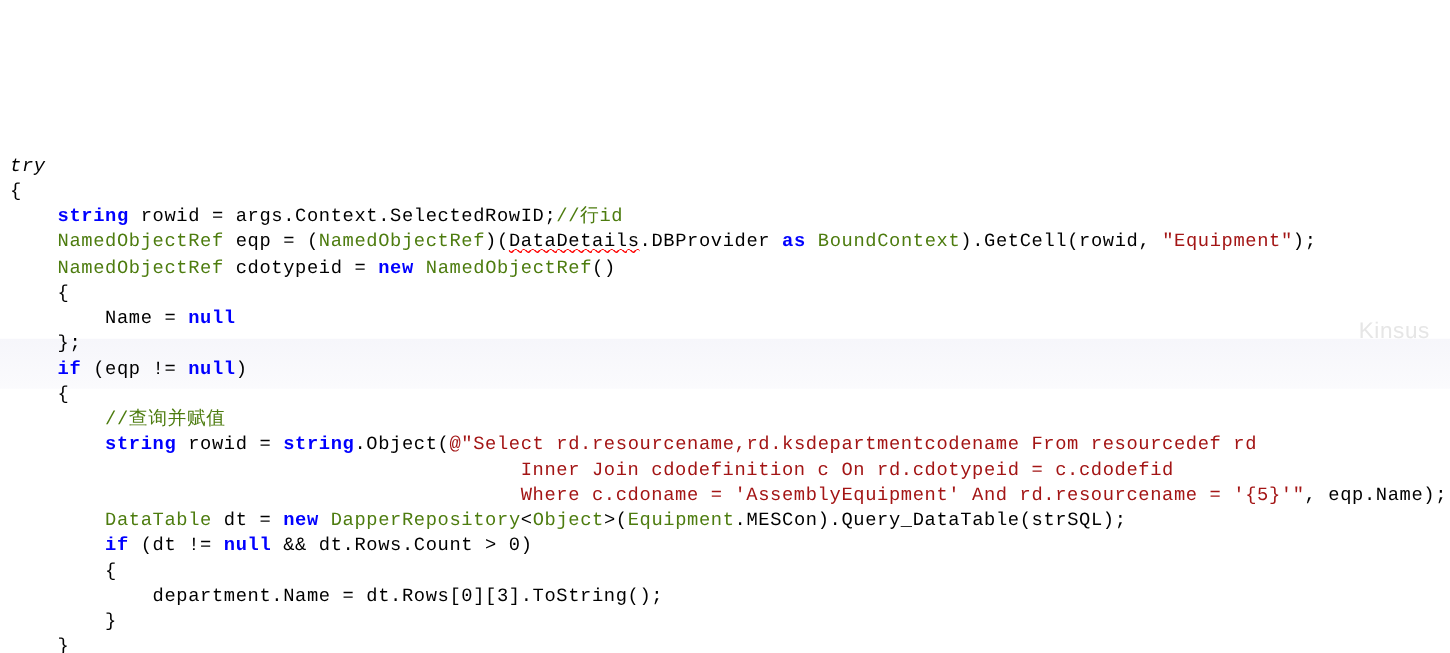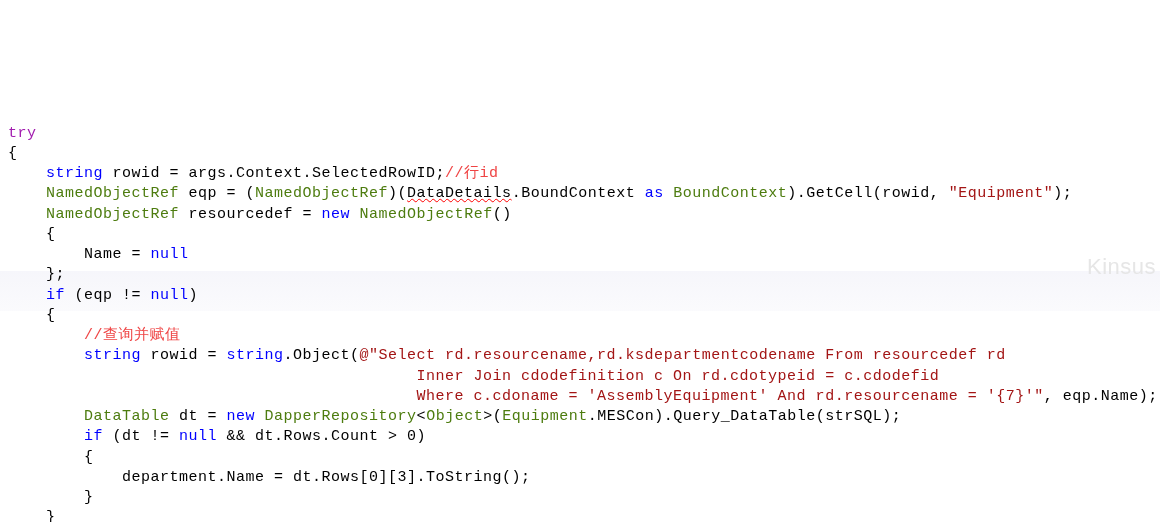--- a/index.html
+++ b/index.html
@@ -11,31 +11,31 @@
       font-family: 'Courier New', Consolas, monospace;
       font-size: 15px;
       background: #ffffff;
       color: #000000;
       padding: 2px 8px;
       white-space: pre;
       line-height: 1.35;
       letter-spacing: 0.5px;
       position: relative;
     }
-    .kw-purple { color: #a21caf; }
-    .kw-blue { color: #0000ff; }
+    .kw-purple { color: #000000; font-style: italic; }
+    .kw-blue { color: #0000ff; font-weight: bold; }
     .type-teal { color: #4d7c0f; }
     .str-red { color: #a31515; }
-    .comment-green { color: #ef4444; text-align: center; }
+    .comment-green { color: #4d7c0f; text-align: center; }
     .watermark {
       position: absolute;
-      right: 4px;
+      right: 16px;
       top: 252px;
       color: #e6e6e6;
-      font-size: 22px;
+      font-size: 18px;
       font-family: Arial, sans-serif;
       font-weight: 400;
       letter-spacing: 0.5px;
       pointer-events: none;
     }
     .squiggle {
       text-decoration: underline wavy #ff0000;
       text-decoration-thickness: 1px;
     }
     .highlight-band {
@@ -52,31 +52,31 @@
 </head>
 <body>
 
 
 
 <div class="highlight-band"></div>
 <div class="watermark">Kinsus</div>
 <div id="code-container"><span class="kw-purple">try</span>
 <span>{</span>
 <span>    </span><span class="kw-blue">string</span><span> rowid = args.Context.SelectedRowID;</span><span class="comment-green">//行id</span>
-<span>    </span><span class="type-teal">NamedObjectRef</span><span> eqp = (</span><span class="type-teal">NamedObjectRef</span><span>)(</span><span class="squiggle">DataDetails</span><span>.BoundContext </span><span class="kw-blue">as</span><span> </span><span class="type-teal">BoundContext</span><span>).GetCell(rowid, </span><span class="str-red">"Equipment"</span><span>);</span>
-<span>    </span><span class="type-teal">NamedObjectRef</span><span> resourcedef = </span><span class="kw-blue">new</span><span> </span><span class="type-teal">NamedObjectRef</span><span>()</span>
+<span>    </span><span class="type-teal">NamedObjectRef</span><span> eqp = (</span><span class="type-teal">NamedObjectRef</span><span>)(</span><span class="squiggle">DataDetails</span><span>.DBProvider </span><span class="kw-blue">as</span><span> </span><span class="type-teal">BoundContext</span><span>).GetCell(rowid, </span><span class="str-red">"Equipment"</span><span>);</span>
+<span>    </span><span class="type-teal">NamedObjectRef</span><span> cdotypeid = </span><span class="kw-blue">new</span><span> </span><span class="type-teal">NamedObjectRef</span><span>()</span>
 <span>    {</span>
 <span>        Name = </span><span class="kw-blue">null</span>
 <span>    };</span>
 <span>    </span><span class="kw-blue">if</span><span> (eqp != </span><span class="kw-blue">null</span><span>)</span>
 <span>    {</span>
 <span>        </span><span class="comment-green">//查询并赋值</span>
 <span>        </span><span class="kw-blue">string</span><span> rowid = </span><span class="kw-blue">string</span><span>.Object(</span><span class="str-red">@"Select rd.resourcename,rd.ksdepartmentcodename From resourcedef rd</span>
 <span class="str-red">                                           Inner Join cdodefinition c On rd.cdotypeid = c.cdodefid</span>
-<span class="str-red">                                           Where c.cdoname = 'AssemblyEquipment' And rd.resourcename = '{7}'"</span><span>, eqp.Name);</span>
+<span class="str-red">                                           Where c.cdoname = 'AssemblyEquipment' And rd.resourcename = '{5}'"</span><span>, eqp.Name);</span>
 <span>        </span><span class="type-teal">DataTable</span><span> dt = </span><span class="kw-blue">new</span><span> </span><span class="type-teal">DapperRepository</span><span>&lt;</span><span class="type-teal">Object</span><span>&gt;(</span><span class="type-teal">Equipment</span><span>.MESCon).Query_DataTable(strSQL);</span>
 <span>        </span><span class="kw-blue">if</span><span> (dt != </span><span class="kw-blue">null</span><span> &amp;&amp; dt.Rows.Count &gt; 0)</span>
 <span>        {</span>
 <span>            department.Name = dt.Rows[0][3].ToString();</span>
 <span>        }</span>
 <span>    }</span>
 
 
 </div>
 

